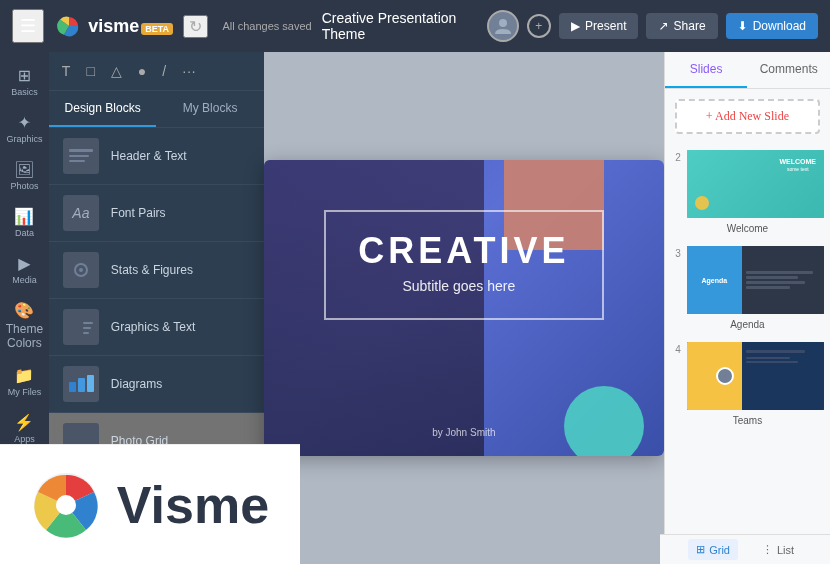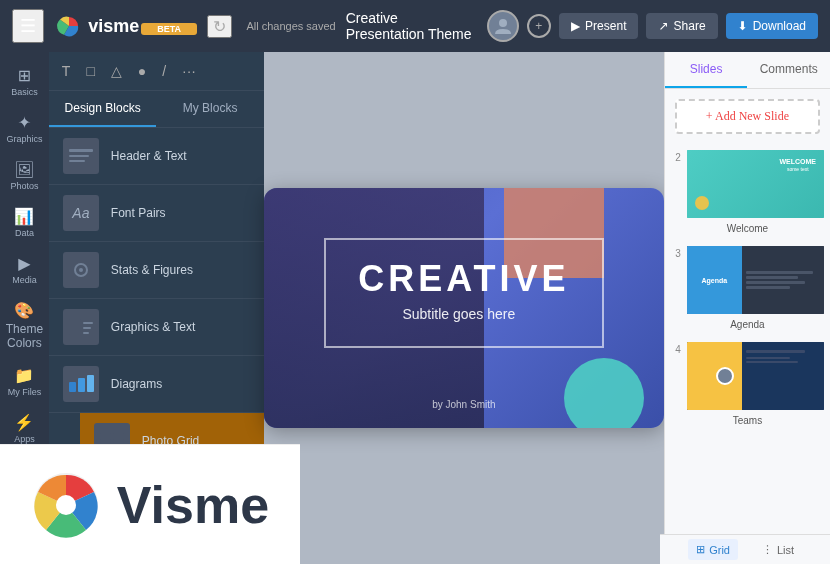--- a/index.html
+++ b/index.html
@@ -33,21 +33,21 @@
       font-weight: 600;
     }
     #topbar .logo-icon {
       width: 30px;
       height: 22px;
     }
     #topbar .beta-badge {
       background: #e8a838;
       color: white;
       font-size: 9px;
-      padding: 1px 16px;
+      padding: 1px 4px;
       border-radius: 3px;
       font-weight: 700;
       margin-left: -2px;
       margin-top: 8px;
       align-self: flex-start;
     }
     #topbar .undo-btn {
       color: #aaa;
       font-size: 16px;
       cursor: pointer;
@@ -201,21 +201,21 @@
     .block-item {
       display: flex;
       align-items: center;
       gap: 12px;
       padding: 10px 14px;
       cursor: pointer;
       color: #cbd5e0;
       font-size: 12px;
       border-bottom: 1px solid #3a4a5c;
     }
-    .block-item.active { background: #a16207; margin-left: 31px; }
+    .block-item.active { background: #737373; }
     .block-thumb {
       width: 36px;
       height: 36px;
       background: #4a5568;
       border-radius: 3px;
       flex-shrink: 0;
       display: flex;
       align-items: center;
       justify-content: center;
       font-size: 16px;
@@ -225,23 +225,23 @@
     #canvas-area {
       flex: 1;
       background: #b0b8c4;
       display: flex;
       align-items: center;
       justify-content: center;
       position: relative;
     }
     #slide-canvas {
       width: 400px;
-      height: 240px;
+      height: 296px;
       background: linear-gradient(135deg, #4a5fc1 0%, #5b6fd4 40%, #3a4fa8 100%);
-      border-radius: 13px;
+      border-radius: 6px;
       box-shadow: 0 4px 20px rgba(0,0,0,0.3);
       position: relative;
       overflow: hidden;
     }
     .slide-shape-salmon {
       position: absolute;
       top: -20px;
       right: 60px;
       width: 100px;
       height: 110px;

